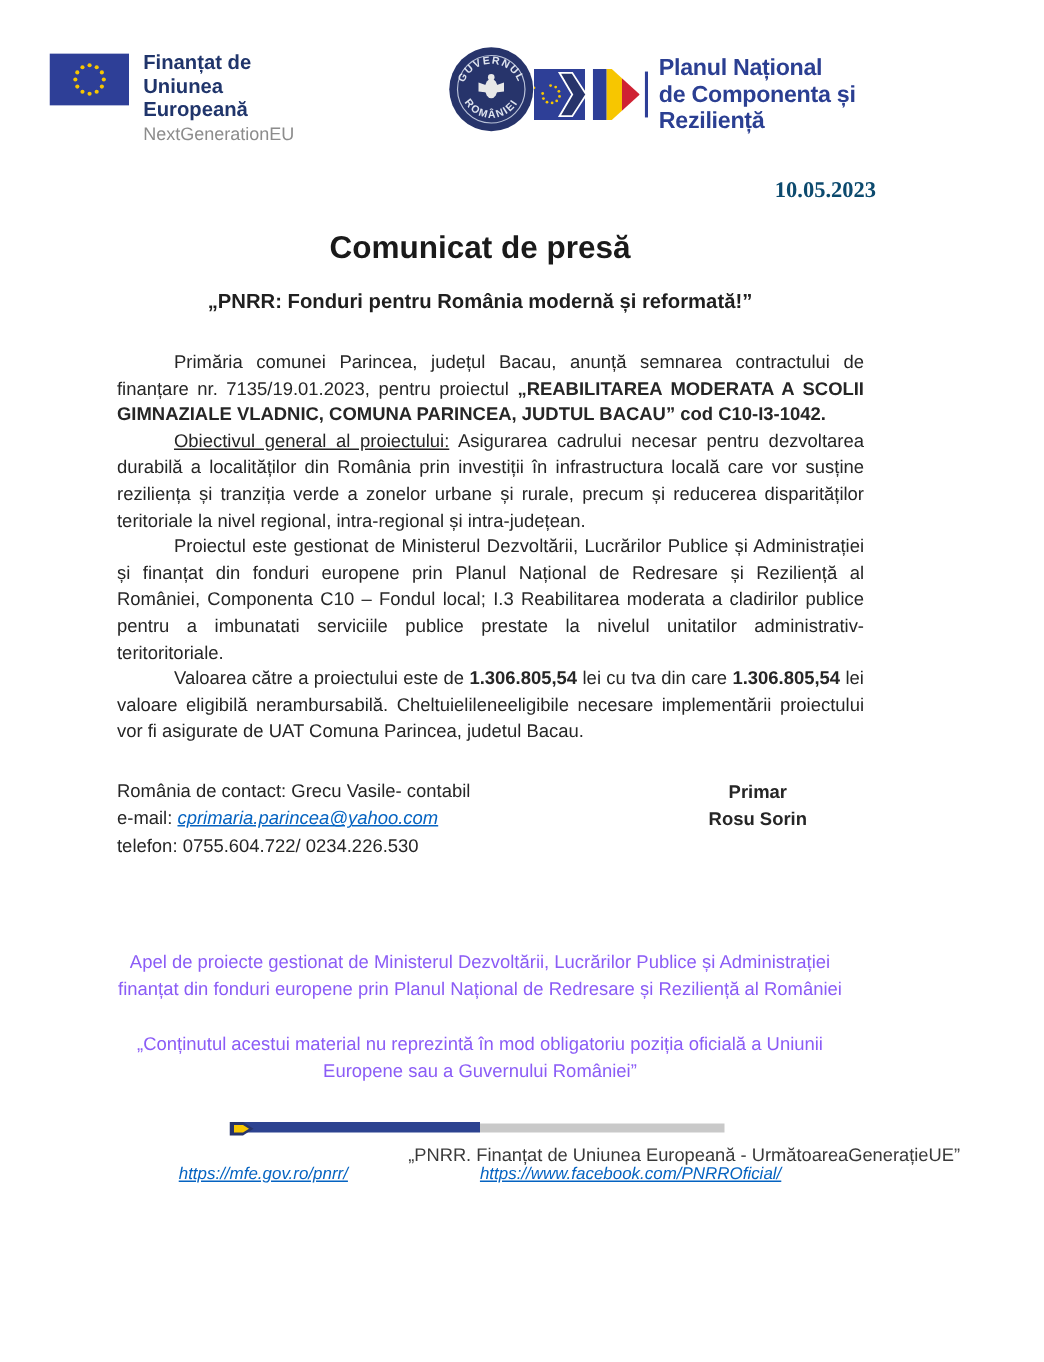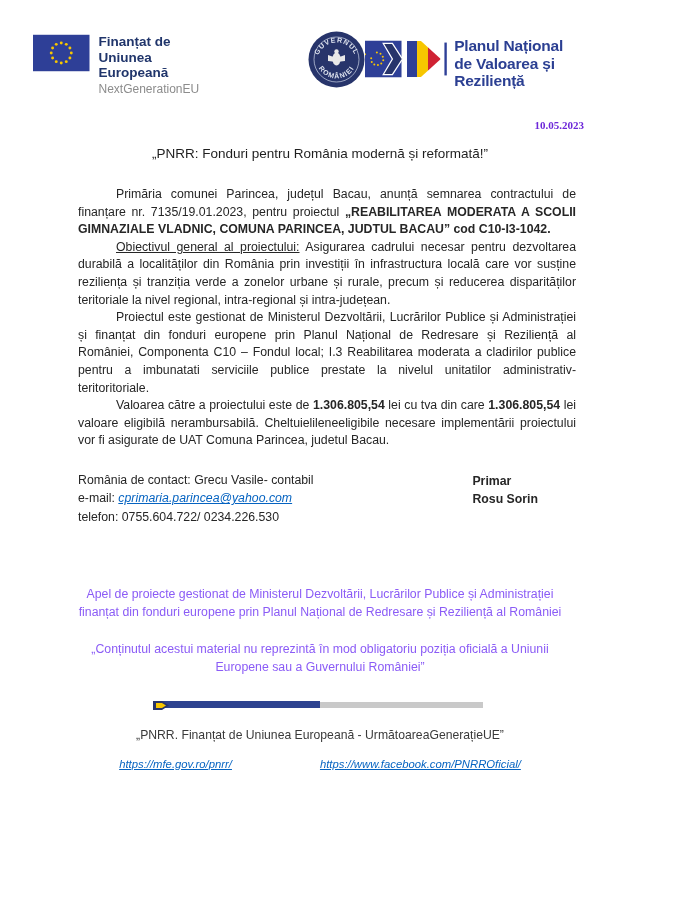--- a/index.html
+++ b/index.html
@@ -21,80 +21,80 @@
   .eu-logo { display: flex; align-items: flex-start; gap: 9px; }
   .eu-flag { width: 62px; height: 40px; display: block; }
   .eu-text { padding-top: 1px; }
   .eu-text .bold-line {
     font-size: 13.5px; font-weight: bold; color: #20356b; line-height: 15.5px;
   }
   .eu-text .gray-line {
     font-size: 12px; color: #8c8c8c; line-height: 15px; margin-top: 1px;
   }
   .gov-seal-wrap { margin-left: 94px; margin-top: -2px; }
-  .pnrr-logo { margin-left: auto; display: flex; align-items: flex-start; gap: 7px; margin-top: 4px; }
+  .pnrr-logo { margin-left: auto; display: flex; align-items: center; gap: 7px; margin-top: 4px; }
   .pnrr-text { color: #2b3f92; font-weight: bold; font-size: 15.5px; line-height: 17.5px; letter-spacing: -0.2px; }
 
   
   .doc-date {
     text-align: right; padding-right: 56px; margin-top: 26px;
-    font-family: "Liberation Serif", serif; font-weight: bold; font-size: 11px;
-    color: #6d28d9;
+    font-family: "Liberation Serif", serif; font-weight: bold; font-size: 15px;
+    color: #0c4a6e;
   }
   .doc-title {
     text-align: center; margin: 18px 0 0 0;
     font-size: 21px; font-weight: bold; color: #1a1a1a;
   }
   .doc-subtitle {
     text-align: center; margin-top: 15px;
-    font-size: 13.5px; font-weight: 400; color: #1f1f1f;
+    font-size: 13.5px; font-weight: 700; color: #1f1f1f;
   }
 
   
   .body-text {
     margin: 25px 64px 0 78px;
     font-size: 12.3px; line-height: 17.6px; text-align: justify;
   }
   .body-text p { margin: 0; text-indent: 38px; }
   .u { text-decoration: underline; }
   b { font-weight: bold; }
 
   
   .contact {
     margin: 21px 64px 0 78px;
     display: flex; justify-content: space-between;
     font-size: 12.3px; line-height: 18.5px;
   }
-  .contact-right { text-align: left; font-weight: bold; padding-right: 38px; padding-top: 1px; }
+  .contact-right { text-align: center; font-weight: bold; padding-right: 38px; padding-top: 1px; }
   a.link { color: #0563C1; text-decoration: underline; cursor: pointer; font-style: italic; }
 
   
   .note {
     text-align: center; margin: 0 75px;
     font-size: 12.3px; line-height: 17.8px; color: #8b5cf6;
   }
   .note-1 { margin-top: 60px; }
   .note-2 { margin-top: 19px; }
 
   
   .banner { margin-top: 24px; }
   .banner-bar {
     width: 326px; margin: 0 auto; height: 8px;
     display: flex; align-items: center; position: relative;
   }
   .bar-navy { height: 7px; background: #2d4390; flex: 1; }
   .bar-gray { height: 6px; background: #c9c9c9; flex: 1; }
   .banner-arrow { position: absolute; left: -4px; top: -2px; }
   .banner-caption {
-    text-align: center; margin-top: 19px;
+    text-align: right; margin-top: 7px;
     font-size: 12.2px; color: #3a3a3a;
   }
   .banner-links {
     display: flex; justify-content: center; gap: 88px;
-    margin-top: 16px; font-size: 11.3px;
+    margin-top: 0; font-size: 11.3px;
   }
 </style>
 </head>
 <body>
 
 <div class="page">
 
   <div class="logos">
 
     <div class="eu-logo">
@@ -168,27 +168,28 @@
           <g clip-path="url(#roArrow)">
             <rect x="0" y="0" width="11" height="40" fill="#2e3f97"></rect>
             <rect x="11" y="0" width="12" height="40" fill="#f7c600"></rect>
             <rect x="23" y="0" width="14" height="40" fill="#cf2233"></rect>
           </g>
         </g>
         <rect x="87" y="4" width="2.6" height="36" fill="#2e3f97"></rect>
       </svg>
       <div class="pnrr-text">
         <div>Planul Național</div>
-        <div>de Valoarea și Reziliență</div>
+        <div>de Componenta și Reziliență</div>
       </div>
     </div>
   </div>
 
   <div class="doc-date">10.05.2023</div>
 
+  <h1 class="doc-title">Comunicat de presă</h1>
   <div class="doc-subtitle">„PNRR: Fonduri pentru România modernă și reformată!”</div>
 
   <div class="body-text">
     <p><span>Primăria comunei Parincea, județul Bacau, anunță semnarea contractului de finanțare nr. 7135/19.01.2023, pentru proiectul </span><b>„REABILITAREA MODERATA A SCOLII GIMNAZIALE VLADNIC, COMUNA PARINCEA, JUDTUL BACAU” cod C10-I3-1042.</b></p>
     <p><span class="u">Obiectivul general al proiectului:</span><span> Asigurarea cadrului necesar pentru dezvoltarea durabilă a localităților din România prin investiții în infrastructura locală care vor susține reziliența și tranziția verde a zonelor urbane și rurale, precum și reducerea disparităților teritoriale la nivel regional, intra-regional și intra-județean.</span></p>
     <p>Proiectul este gestionat de Ministerul Dezvoltării, Lucrărilor Publice și Administrației și finanțat din fonduri europene prin Planul Național de Redresare și Reziliență al României, Componenta C10 – Fondul local; I.3 Reabilitarea moderata a cladirilor publice pentru a imbunatati serviciile publice prestate la nivelul unitatilor administrativ- teritoritoriale.</p>
     <p><span>Valoarea către a proiectului este de </span><b>1.306.805,54</b><span> lei cu tva din care </span><b>1.306.805,54</b><span> lei valoare eligibilă nerambursabilă. Cheltuielileneeligibile necesare implementării proiectului vor fi asigurate de UAT Comuna Parincea, judetul Bacau.</span></p>
   </div>
 
   <div class="contact">

